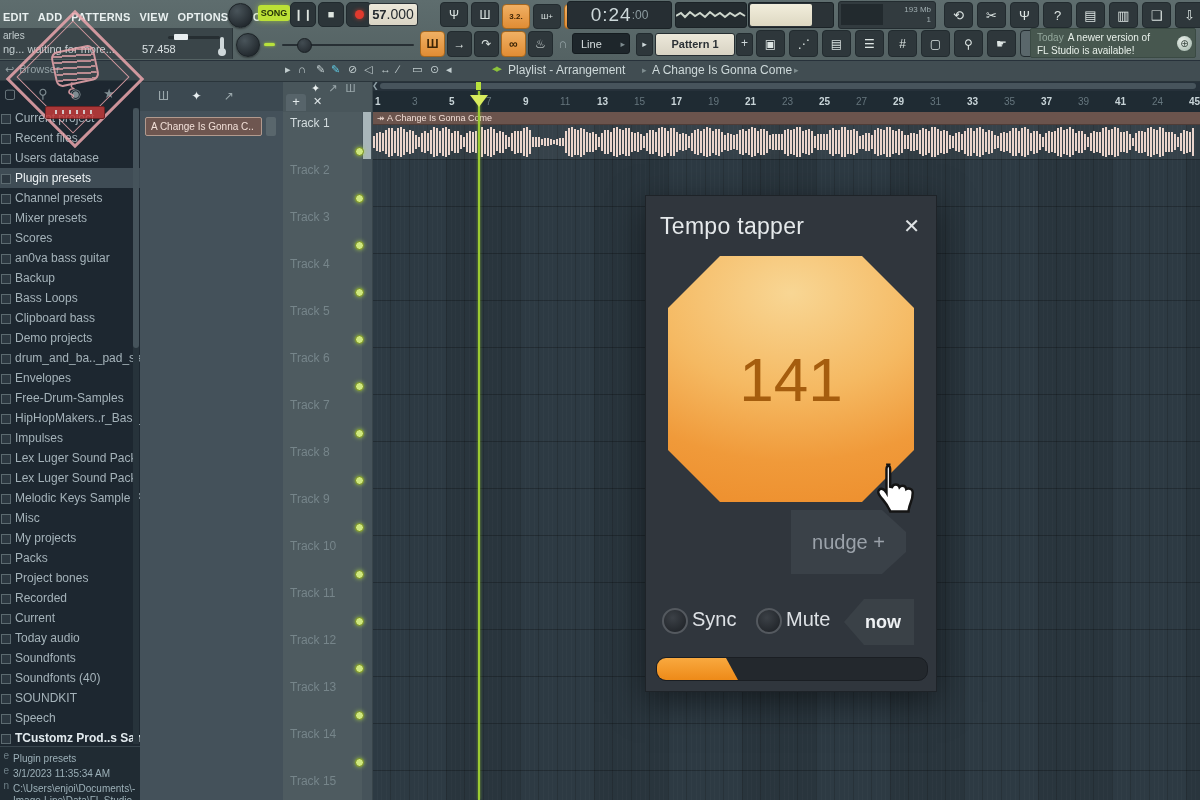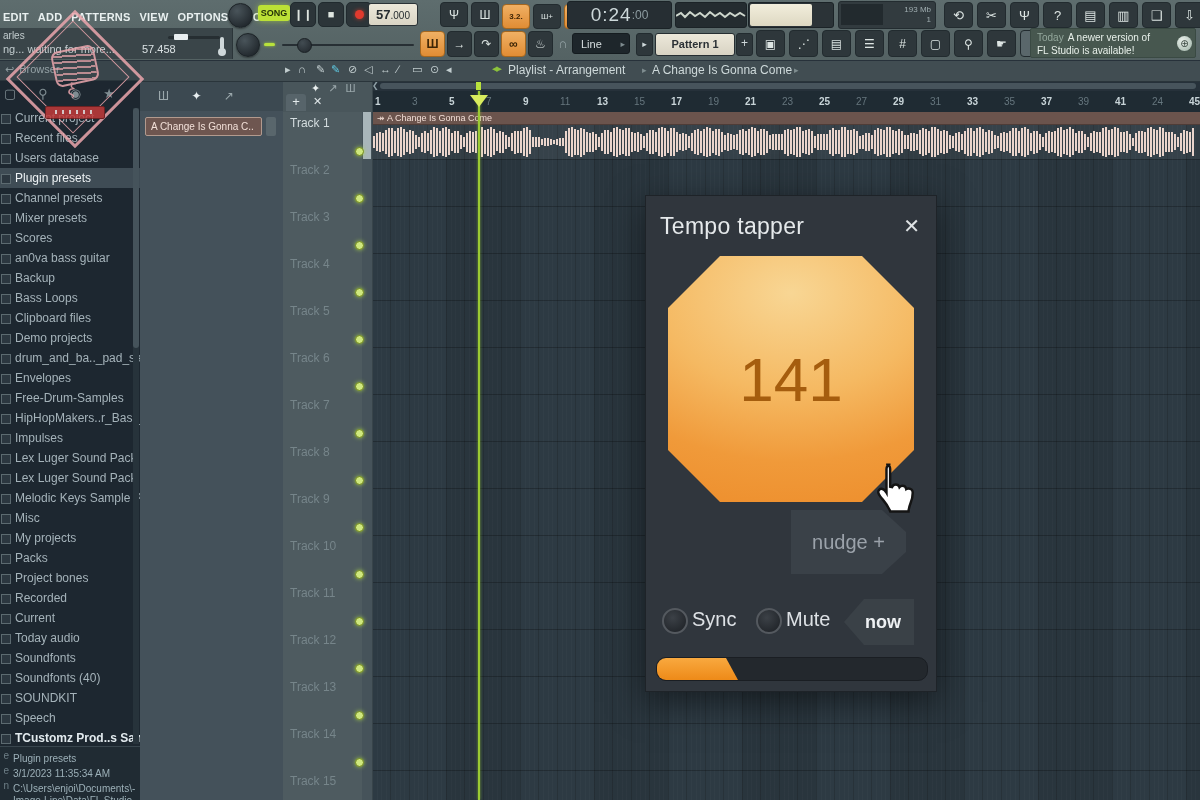--- a/index.html
+++ b/index.html
@@ -19,21 +19,21 @@
   .song-btn{left:258px;top:5px;width:32px;height:16px;background:#bbe136;border-radius:3px;
     color:#25330a;font-size:9px;font-weight:bold;text-align:center;line-height:16px;
     box-shadow:0 0 6px rgba(180,225,60,.6);}
   .tpt-btn{top:2px;width:24px;height:23px;background:#2c3539;border:1px solid #202a2e;
     border-radius:5px;color:#dfe6e0;text-align:center;line-height:22px;font-size:11px;}
   .rec-dot{display:inline-block;width:9px;height:9px;border-radius:50%;background:#e03a2e;
     box-shadow:0 0 4px rgba(224,60,40,.8);margin-top:7px;}
   .tempo-panel{left:368px;top:3px;width:48px;height:21px;background:linear-gradient(#ece8da,#d9d4c4);
     border:1px solid #2a3236;border-radius:3px;color:#262c30;text-align:center;line-height:20px;}
   .tempo-panel b{font-size:13px;font-weight:bold;}
-  .tempo-panel span{font-size:10px;margin-top:12px;}
+  .tempo-panel span{font-size:14px;margin-top:12px;}
   .tbtn{display:inline-flex;align-items:center;justify-content:center;width:26px;height:23px;
     background:#2e373b;border:1px solid #222b2f;border-radius:4px;color:#dde5e3;
     font-size:12px;margin-right:3px;}
   .tbtn.hl{background:linear-gradient(#f0b064,#e08c34);color:#3c2405;border-color:#a5671f;
     font-weight:bold;}
   .tbtn.lt{background:#5a676b;color:#e6ecec;}
   .small-text{font-size:8px;}
   .time-panel{left:567px;top:1px;width:103px;height:26px;background:#262e33;border:1px solid #1b2327;
     border-radius:3px;text-align:center;color:#cdd8da;}
   .time-main{font-size:19px;letter-spacing:1px;vertical-align:middle;line-height:25px;}
@@ -280,21 +280,21 @@
         <div class="bitem"><span class="bico"></span><span>Current project</span></div>
         <div class="bitem"><span class="bico"></span><span>Recent files</span></div>
         <div class="bitem"><span class="bico"></span><span>Users database</span></div>
         <div class="bitem sel"><span class="bico"></span><span>Plugin presets</span></div>
         <div class="bitem"><span class="bico"></span><span>Channel presets</span></div>
         <div class="bitem"><span class="bico"></span><span>Mixer presets</span></div>
         <div class="bitem"><span class="bico"></span><span>Scores</span></div>
         <div class="bitem"><span class="bico"></span><span>an0va bass guitar</span></div>
         <div class="bitem"><span class="bico"></span><span>Backup</span></div>
         <div class="bitem"><span class="bico"></span><span>Bass Loops</span></div>
-        <div class="bitem"><span class="bico"></span><span>Clipboard files</span></div>
+        <div class="bitem"><span class="bico"></span><span>Clipboard bass</span></div>
         <div class="bitem"><span class="bico"></span><span>Demo projects</span></div>
         <div class="bitem"><span class="bico"></span><span>drum_and_ba.._pad_samples</span></div>
         <div class="bitem"><span class="bico"></span><span>Envelopes</span></div>
         <div class="bitem"><span class="bico"></span><span>Free-Drum-Samples</span></div>
         <div class="bitem"><span class="bico"></span><span>HipHopMakers..r_Bass_Loops</span></div>
         <div class="bitem"><span class="bico"></span><span>Impulses</span></div>
         <div class="bitem"><span class="bico"></span><span>Lex Luger Sound Pack p1</span></div>
         <div class="bitem"><span class="bico"></span><span>Lex Luger Sound Pack p2</span></div>
         <div class="bitem"><span class="bico"></span><span>Melodic Keys Sample Pack</span></div>
         <div class="bitem"><span class="bico"></span><span>Misc</span></div>

